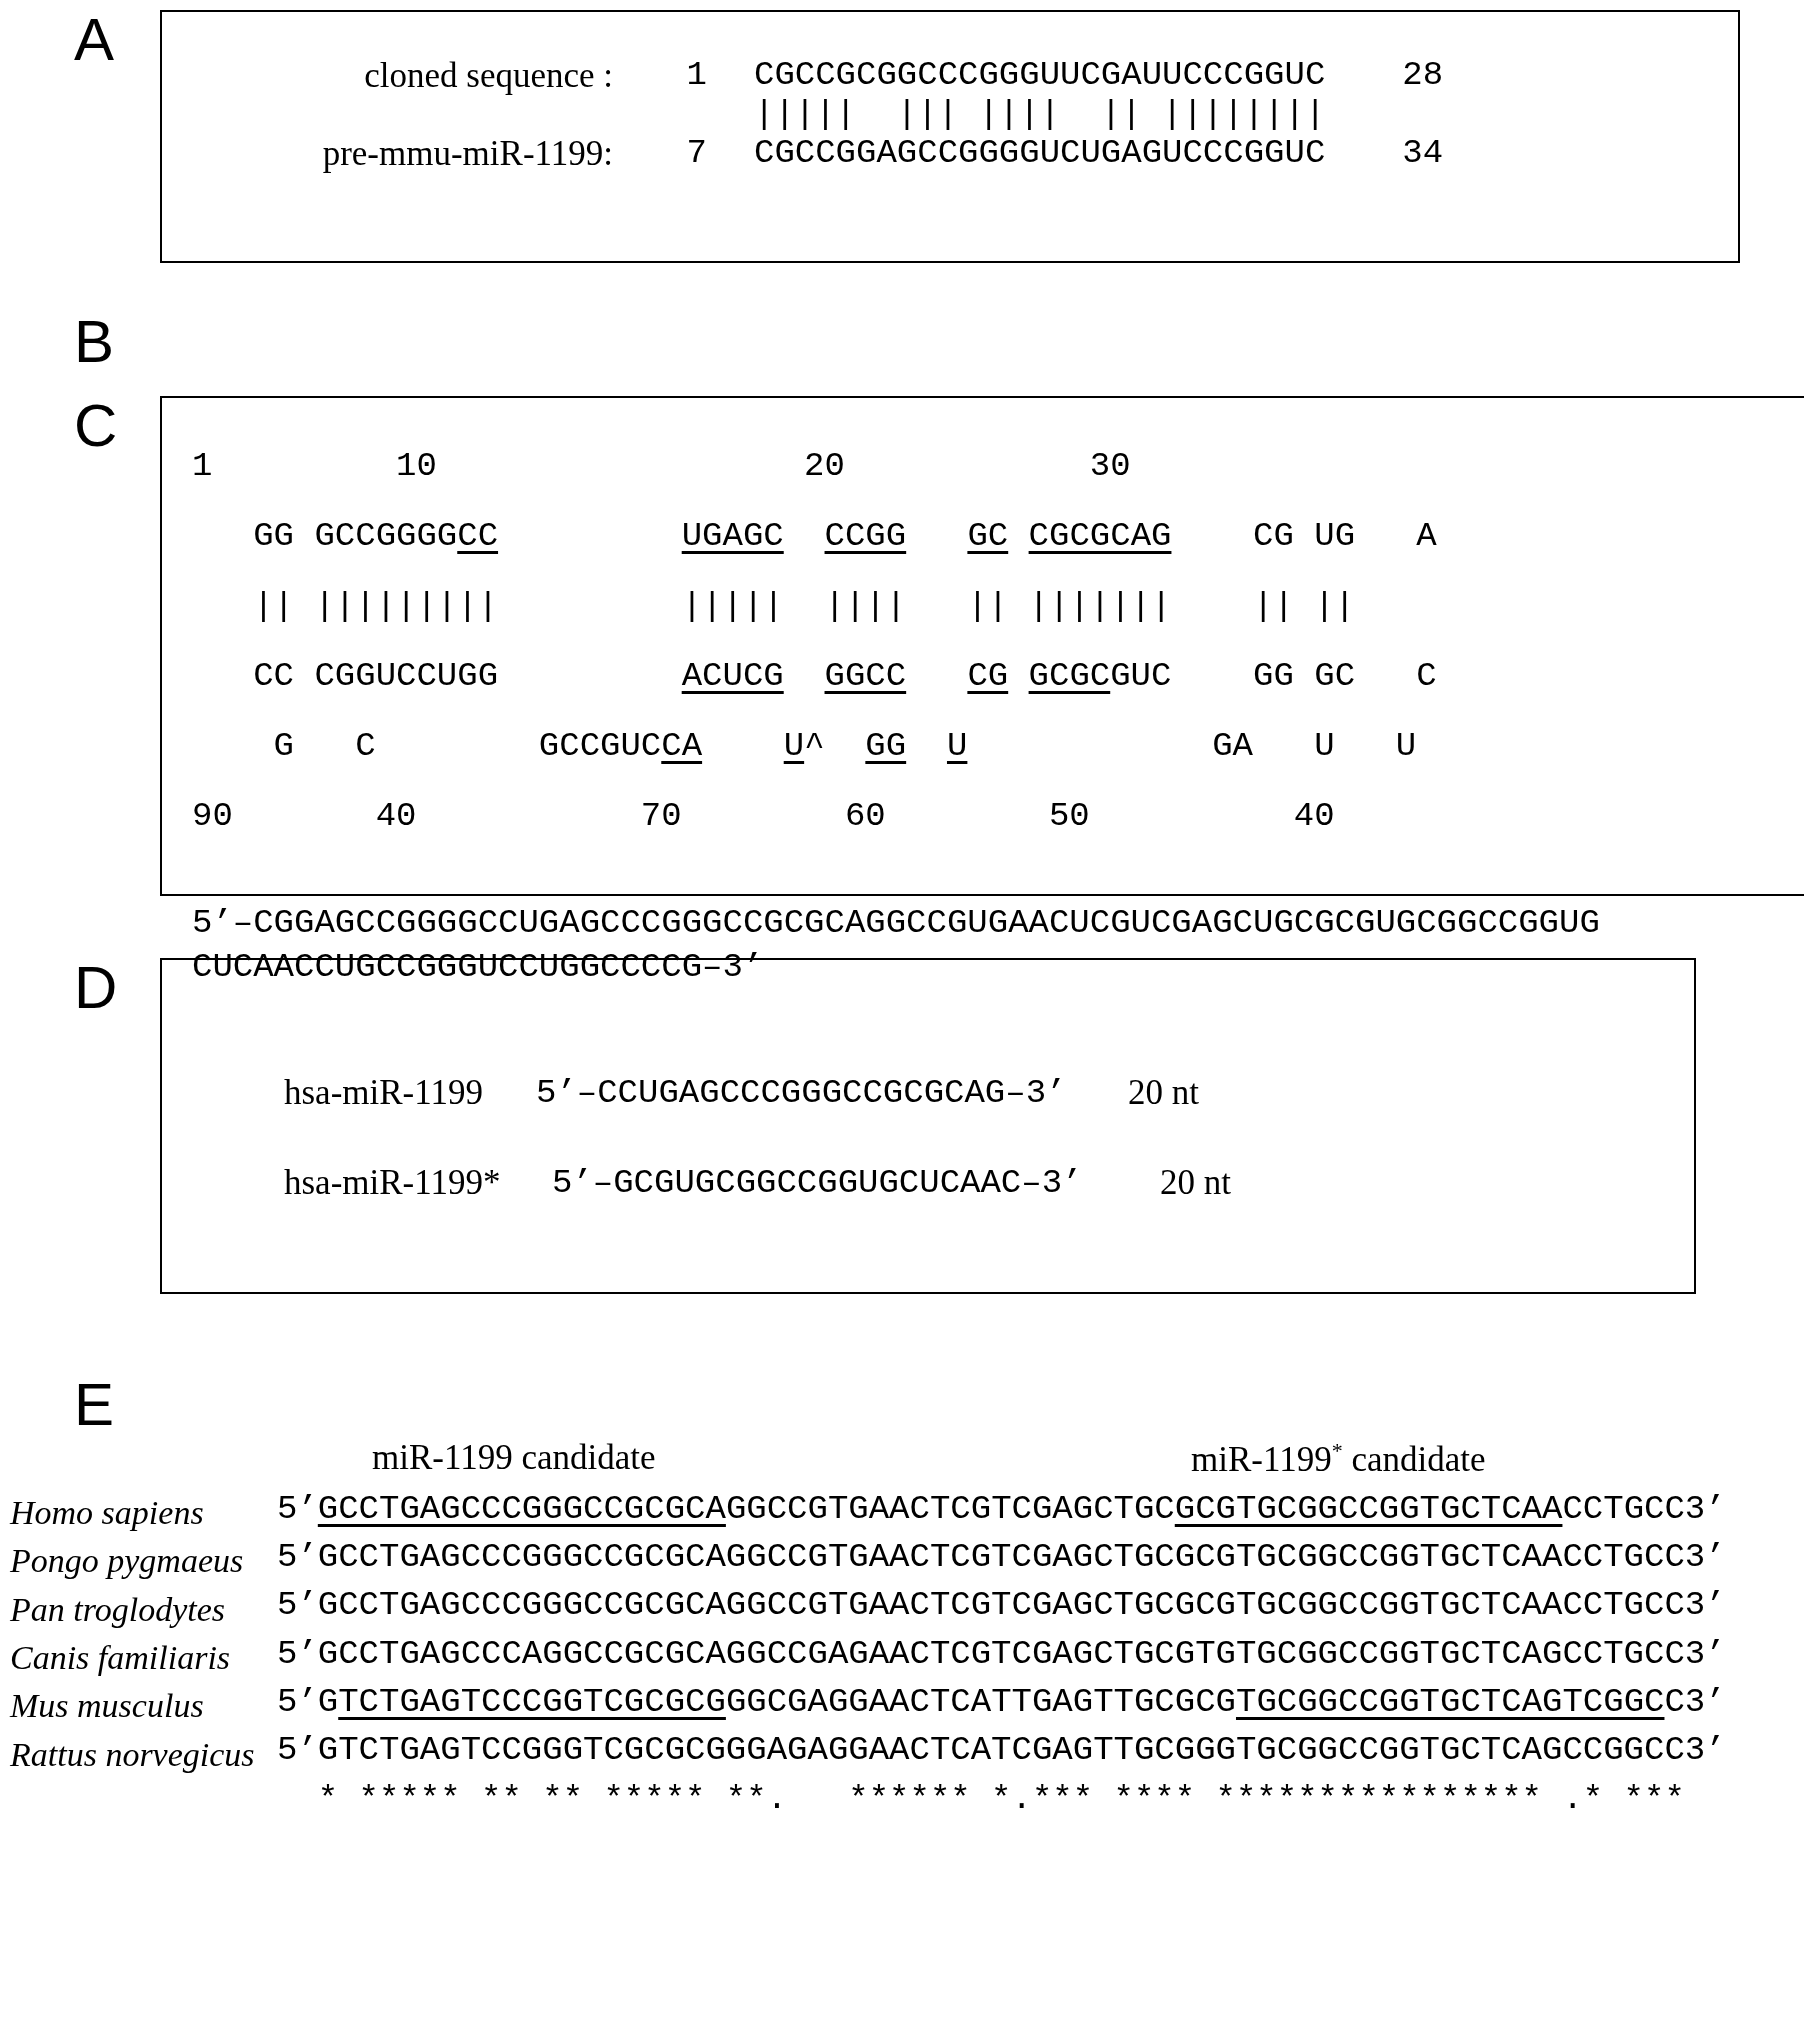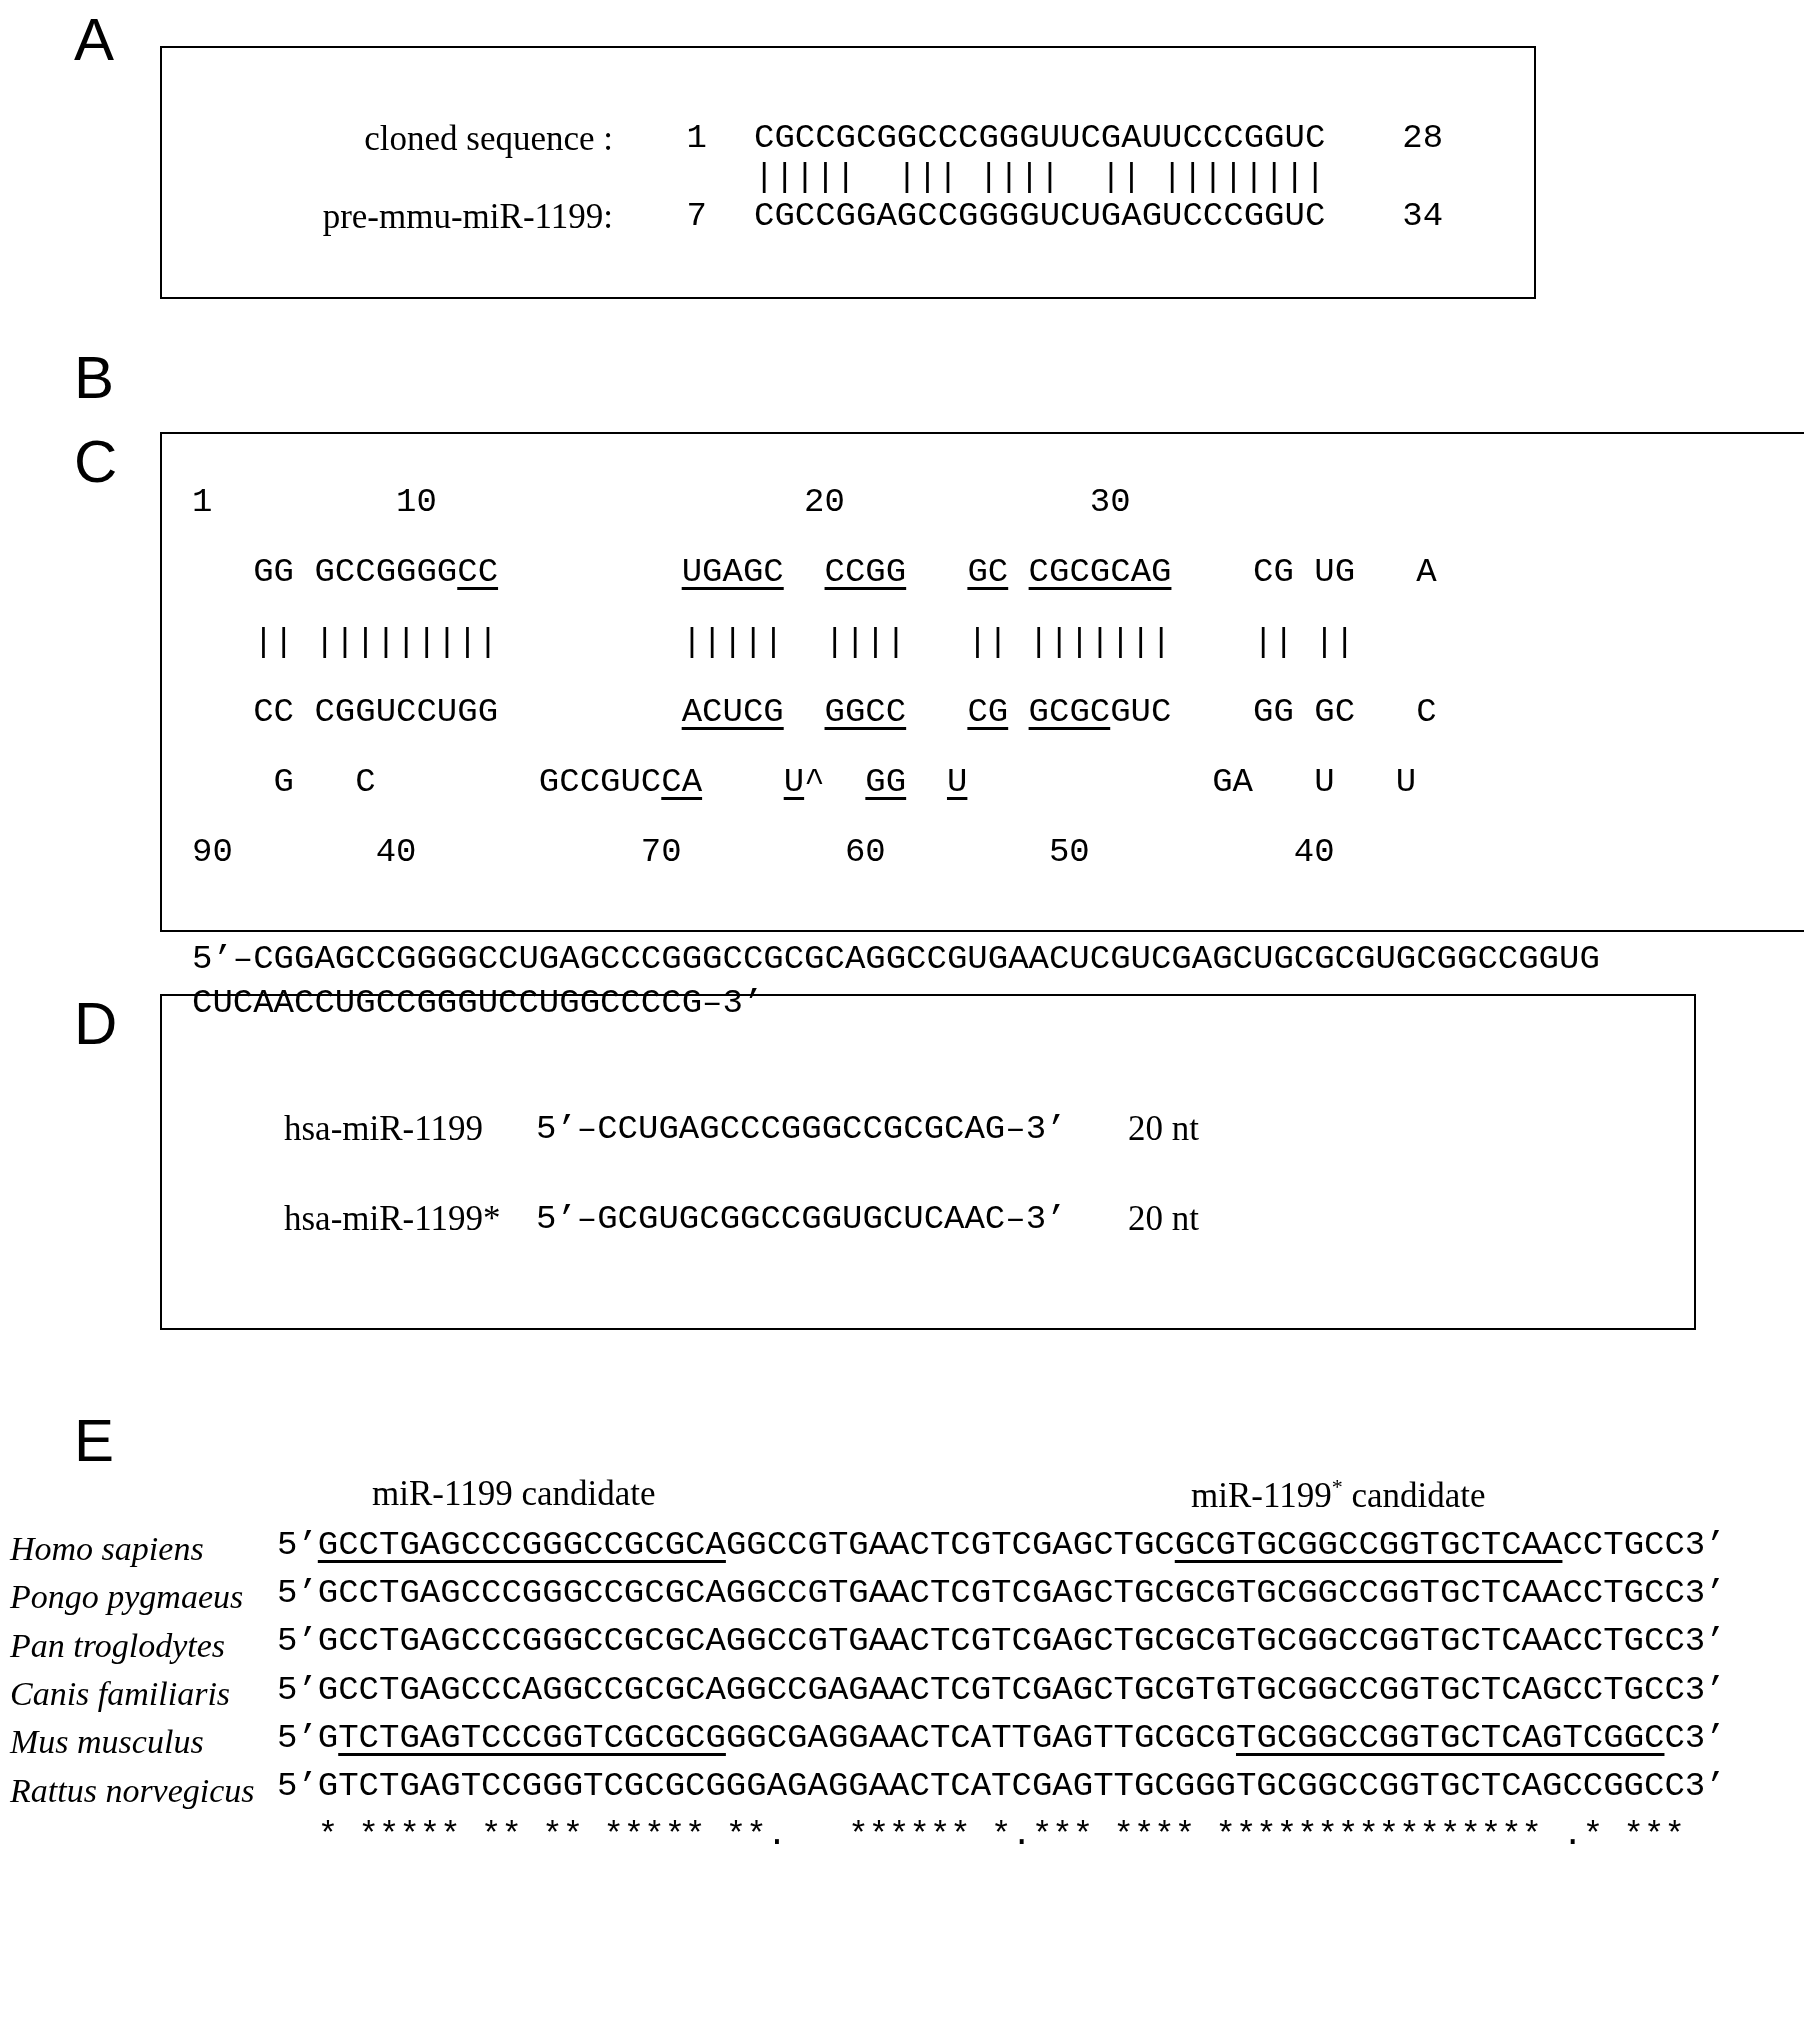--- a/index.html
+++ b/index.html
@@ -17,21 +17,21 @@
     font-family:"Liberation Sans", sans-serif;
     font-size:60px; line-height:1; font-weight:400;
   }
   .box { border:2.5px solid #000; flex:none; }
   .mono { font-family:"Liberation Mono", monospace; white-space:pre; }
   .serif { font-family:"Liberation Serif", serif; }
   .u { text-decoration:underline; text-decoration-thickness:2.5px; text-underline-offset:5.9px; }
 
   
   #pA { margin-top:10px; }
-  .boxA { width:1376px; height:253px; padding:71px 0 0 25px;margin-top:36px; }
+  .boxA { width:1580px; height:253px; padding:44px 0 0 25px; }
   .a-row { display:flex; line-height:39px; }
   .a-name { width:470px; text-align:right; padding-right:44px; font-size:35px; }
   .a-start { width:50px; text-align:right; font-size:34px; }
   .a-seq { padding-left:47px; font-size:34px; }
   .a-end { padding-left:77px; font-size:34px; }
 
   
   #pB { margin-top:49px; }
   .boxB { width:1536px; height:285px; padding:13.4px 0 0 32px; }
   .seqB { font-size:34px; line-height:45px; white-space:pre; font-family:"Liberation Mono", monospace; }
@@ -39,21 +39,21 @@
   
   #pC { margin-top:23.5px; }
   .boxC { width:1704px; height:500px; padding:18.5px 0 0 30px; }
   .structC div { font-size:34px; line-height:40px; }
   .seqC { margin-top:35px; font-size:34px; line-height:44px; }
 
   
   #pD { margin-top:62px; }
   .boxD { width:1536px; height:336px; padding:113px 0 0 122px; }
   .d-row { display:flex; align-items:flex-start; line-height:40px; }
-  .d-row + .d-row { margin-top:50px; }
+  .d-row + .d-row { margin-top:50px;gap:16px; }
   .d-name { width:252px; font-size:35px; }
   .d-seq { width:592px; font-size:34px; }
   .d-len { font-size:35px; }
 
   
   #pE { margin-top:77px; }
   #pE .letter { margin-left:74px; line-height:67px; }
   .e-headers { position:relative; height:49px; font-size:35px; }
   .e-h1 { position:absolute; left:372px; }
   .e-h2 { position:absolute; left:1191px; }

